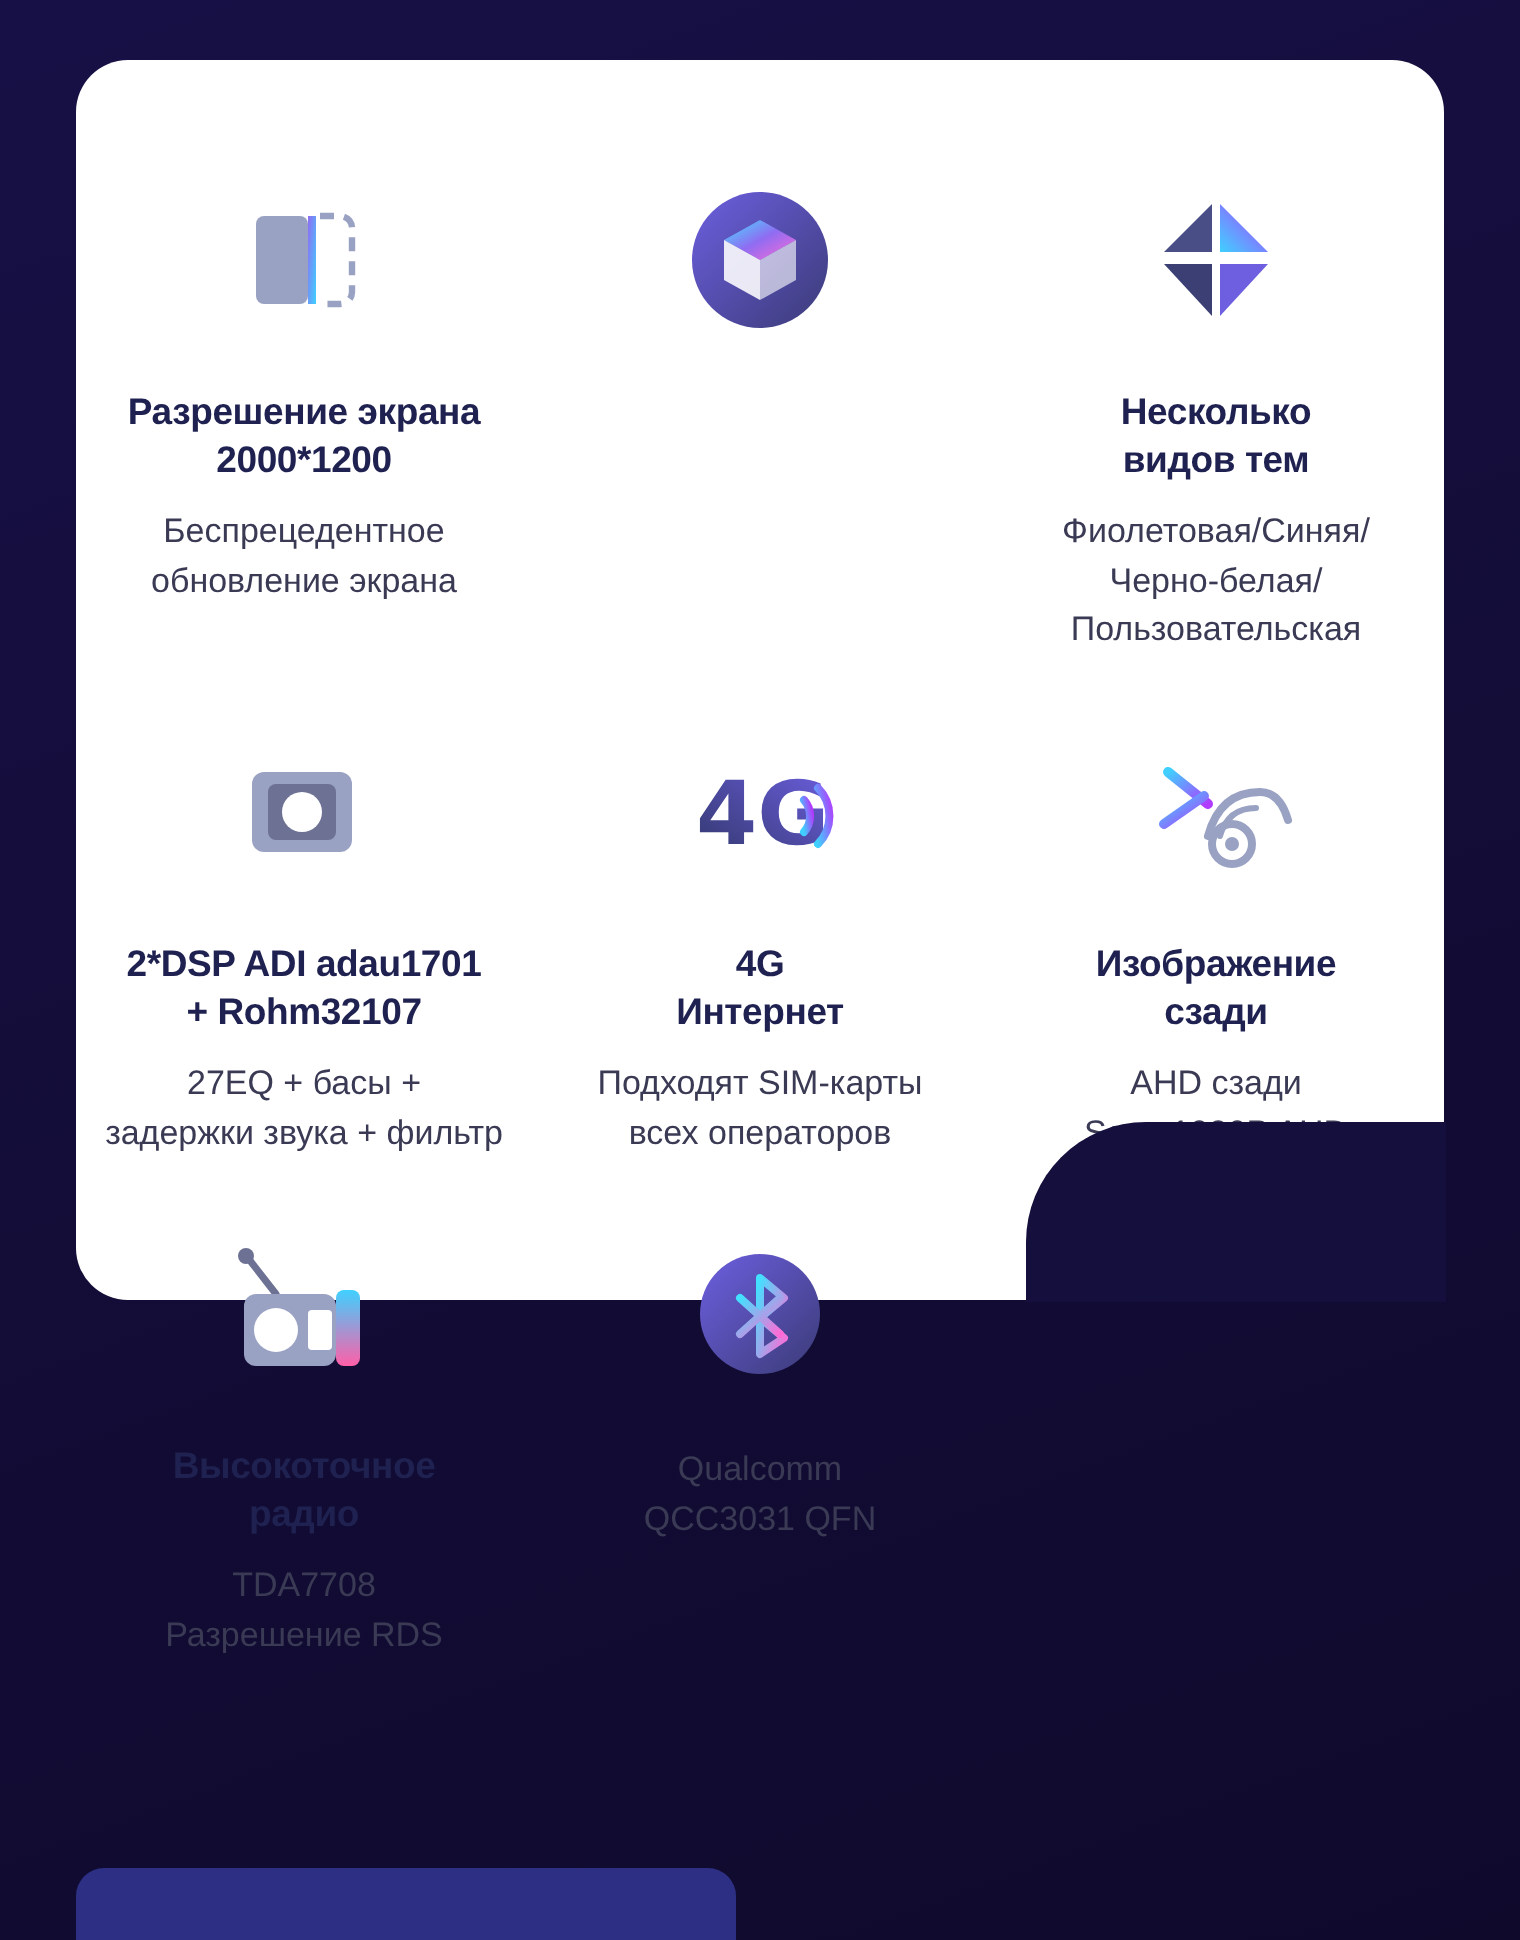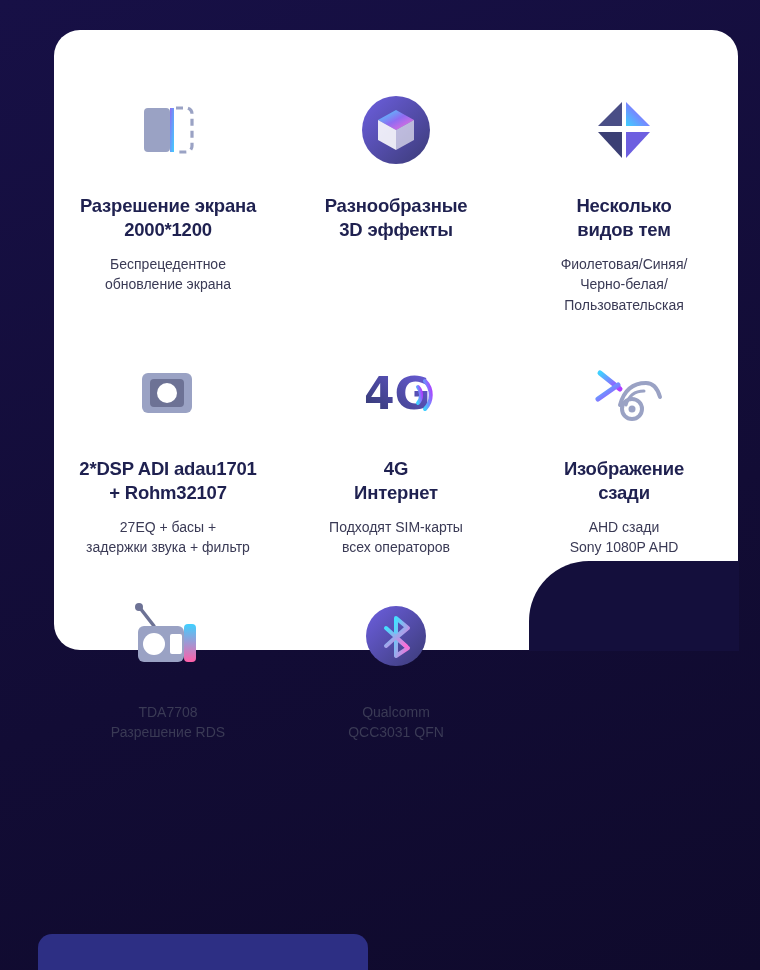--- a/index.html
+++ b/index.html
@@ -20,21 +20,20 @@
     background: linear-gradient(160deg, #171046 0%, #120c35 60%, #0f0a2c 100%);
   }
   .card {
     position: absolute;
     left: 38px;
     top: 30px;
     width: 684px;
     height: 620px;
     background: #ffffff;
     border-radius: 26px;
-    margin-left: 16px;
   }
   
   .card-notch {
     position: absolute;
     right: -1px;
     bottom: -1px;
     width: 210px;
     height: 90px;
     background: #140f3c;
     border-top-left-radius: 60px;
@@ -62,21 +61,21 @@
   .cell-title {
     font-size: 18.5px;
     font-weight: bold;
     color: #1f2150;
     line-height: 1.3;
     margin-top: 10px;
     white-space: pre-line;
     letter-spacing: -0.2px;
   }
   .cell-sub {
-    font-size: 14px;
+    font-size: 17px;
     color: #3a3a55;
     line-height: 1.45;
     margin-top: 12px;
     white-space: pre-line;
   }
   .logo {
     position: absolute;
     right: 34px;
     bottom: 34px;
     display: flex;
@@ -154,22 +153,20 @@
                 <stop offset="0.5" stop-color="#8f6cf2"></stop>
                 <stop offset="1" stop-color="#ff6bd6"></stop>
             </linearGradient>
           </defs>
           <circle cx="40" cy="38" r="34" fill="url(#g2)"></circle>
           <path d="M40 18 L58 28 L40 38 L22 28 Z" fill="url(#g2b)"></path>
           <path d="M22 28 L40 38 L40 58 L22 48 Z" fill="#ffffff" opacity="0.88"></path>
           <path d="M58 28 L40 38 L40 58 L58 48 Z" fill="#ffffff" opacity="0.62"></path>
         </svg>
       </div>
-      <div class="cell-title">Разнообразные
-3D эффекты</div>
     </div>
 
     <div class="cell">
       <div class="icon-box">
         <svg width="80" height="76" viewBox="0 0 80 76">
           <defs>
             <linearGradient id="g3" x1="0" y1="1" x2="1" y2="0">
               <stop offset="0" stop-color="#3fd0ff"></stop>
                 <stop offset="1" stop-color="#b13bff"></stop>
             </linearGradient>
@@ -277,20 +274,22 @@
             </linearGradient>
           </defs>
           <line x1="34" y1="30" x2="20" y2="12" stroke="#6d7295" stroke-width="3.5" stroke-linecap="round"></line>
           <circle cx="19" cy="11" r="4" fill="#6d7295"></circle>
           <rect x="18" y="30" width="46" height="36" rx="6" fill="#9aa2c4"></rect>
           <circle cx="34" cy="48" r="11" fill="#ffffff"></circle>
           <rect x="50" y="38" width="12" height="20" rx="2" fill="#ffffff"></rect>
           <rect x="64" y="28" width="12" height="38" rx="4" fill="url(#g8)"></rect>
         </svg>
       </div>
+      <div class="cell-title">Высокоточное
+радио</div>
       <div class="cell-sub">TDA7708
 Разрешение RDS</div>
     </div>
 
     <div class="cell">
       <div class="icon-box">
         <svg width="80" height="76" viewBox="0 0 80 76">
           <defs>
             <linearGradient id="g9" x1="0" y1="0" x2="1" y2="1">
               <stop offset="0" stop-color="#6d5fe0"></stop>

